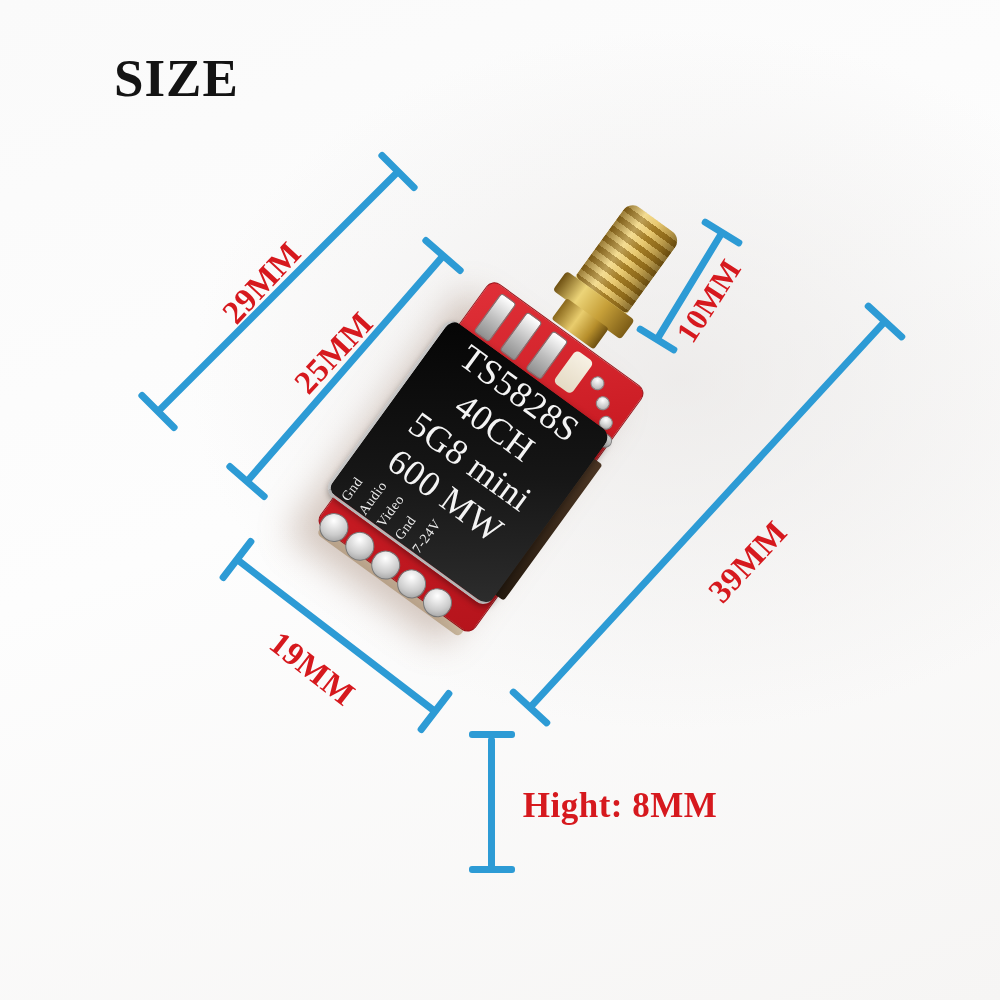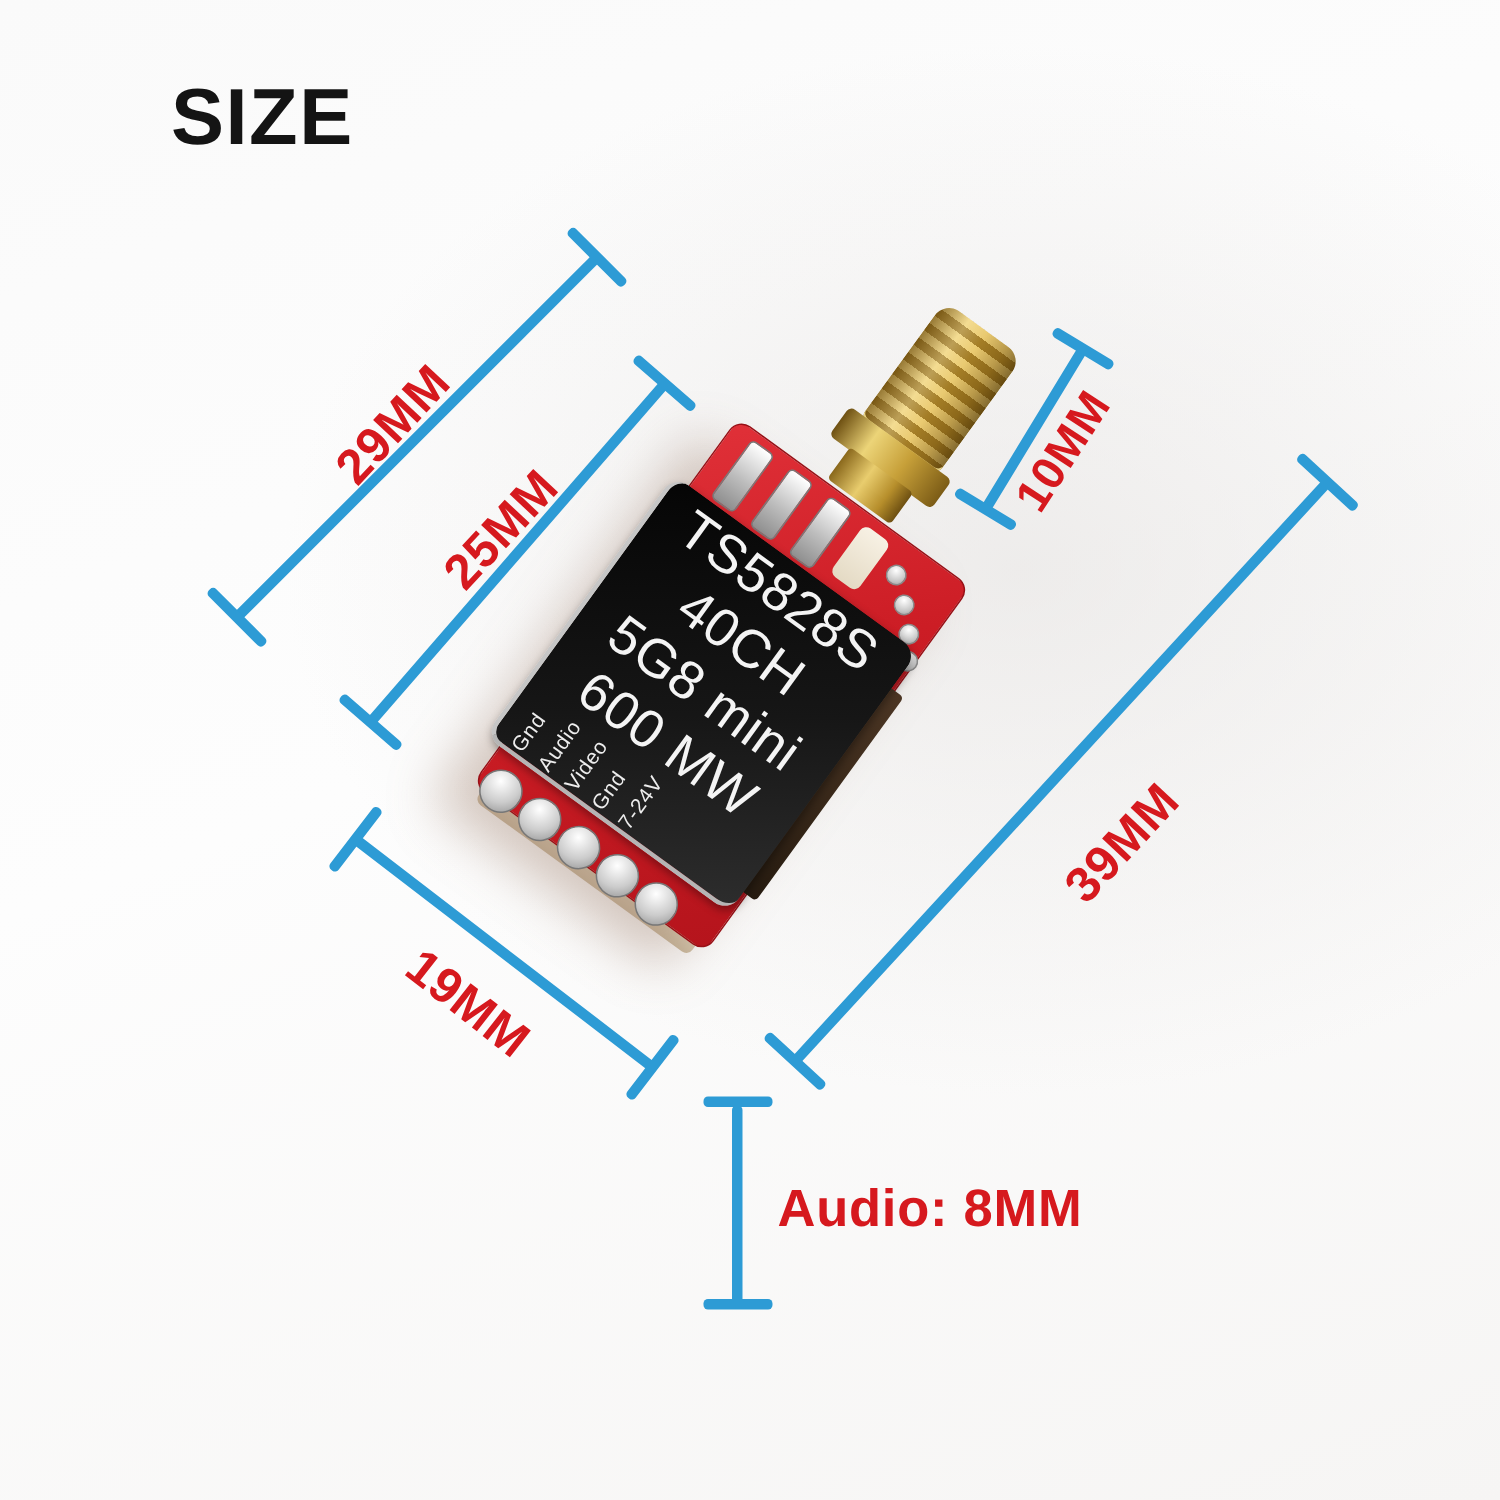--- a/index.html
+++ b/index.html
@@ -1,21 +1,21 @@
 <!DOCTYPE html>
 <html style="--line: #2D9BD5; --label: #D6191E;"><head>
 <meta charset="utf-8">
 <style>
   html,body{margin:0;padding:0;background:#ffffff;}
   #canvas{
     position:relative;width:1000px;height:1000px;overflow:hidden;
     background:
       radial-gradient(ellipse 700px 500px at 68% 38%, rgba(225,222,220,.55), rgba(255,255,255,0) 70%),
       linear-gradient(160deg,#fafafa 0%, #fdfdfd 45%, #f6f5f4 100%);
-    font-family:Liberation Sans, sans-serif;
+    font-family:Liberation Serif, serif;
   }
   
   .title{
     position:absolute;left:114px;top:48px;
     font-size:53px;font-weight:700;color:#141414;letter-spacing:1px;
   }
   
   .dim{position:absolute;height:7px;background:var(--line,#2D9BD5);border-radius:3px;transform-origin:0 50%;}
   .cap{position:absolute;width:52px;height:7px;background:var(--line,#2D9BD5);border-radius:3px;}
   .cap.small{width:46px;}
@@ -157,15 +157,15 @@
   <div class="dlabel" style="left:748px;top:562px;--rot:-47deg">39MM</div>
 
   <div class="dim" style="left:237px;top:556px;width:250px;transform:rotate(37.5deg)"></div>
   <div class="cap" style="left:211px;top:556px;transform:rotate(127.5deg)"></div>
   <div class="cap" style="left:409px;top:708px;transform:rotate(127.5deg)"></div>
   <div class="dlabel" style="left:312px;top:669px;--rot:38deg">19MM</div>
 
   <div class="vline" style="left:488px;top:737px;height:133px"></div>
   <div class="cap small" style="left:469px;top:731px"></div>
   <div class="cap small" style="left:469px;top:866px"></div>
-  <div class="dlabel" style="left:620px;top:806px;--rot:0deg;font-size:35px">Audio: 8MM</div>
+  <div class="dlabel" style="left:620px;top:806px;--rot:0deg;font-size:35px">Hight: 8MM</div>
 
 </div>
 
 </body></html>

